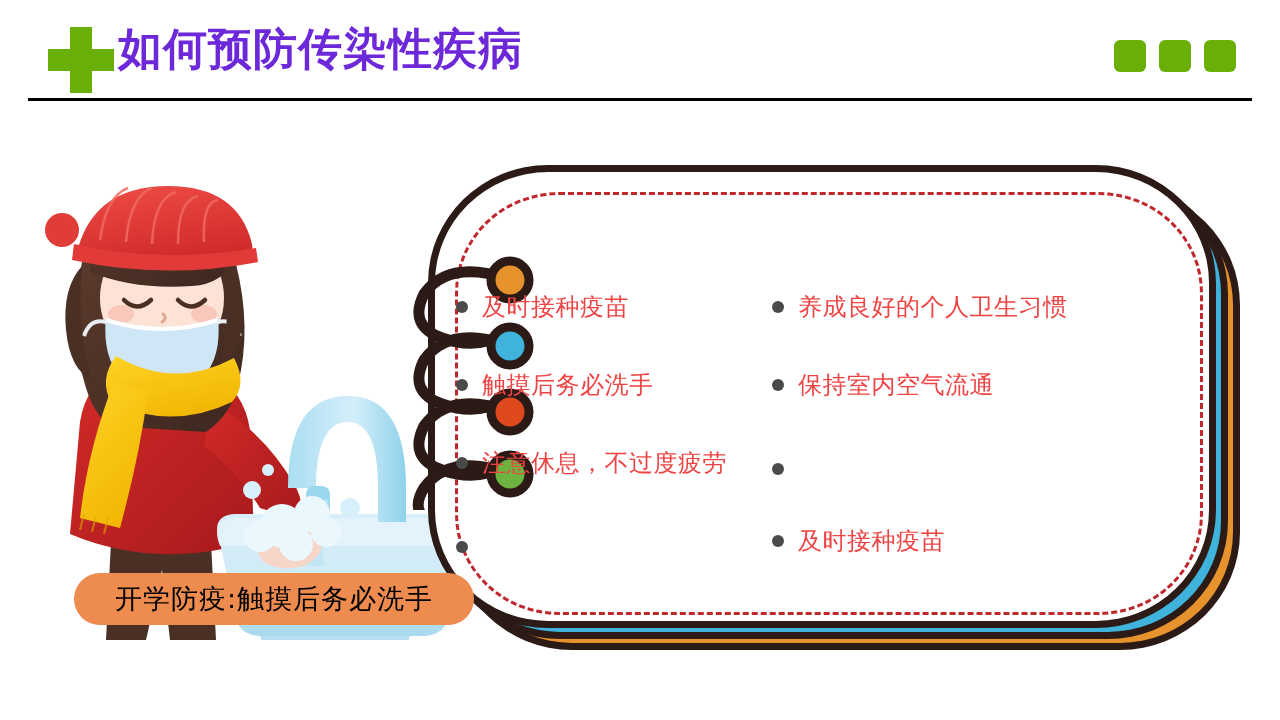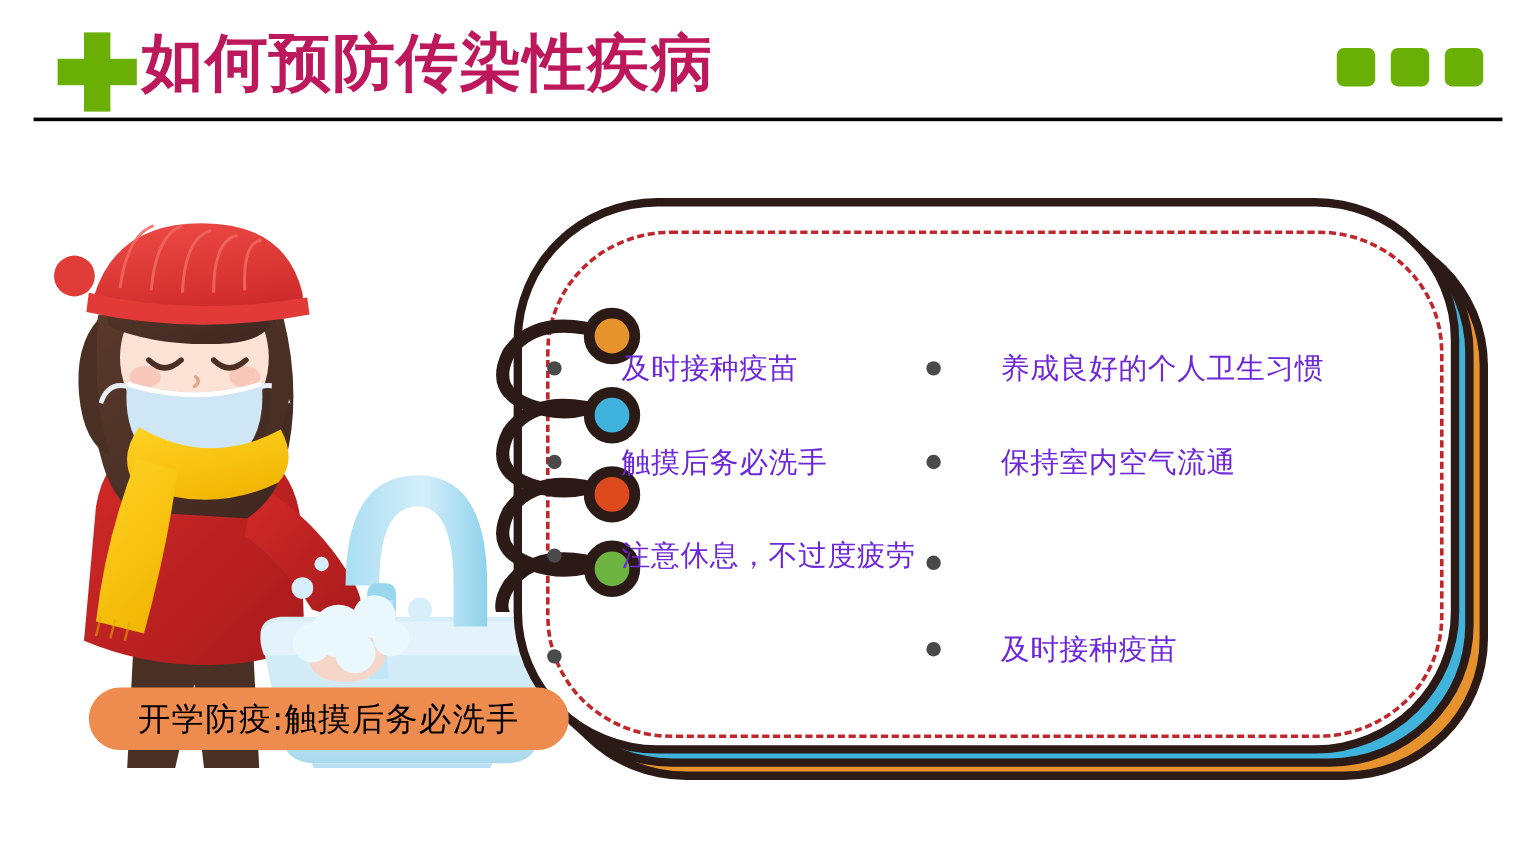--- a/index.html
+++ b/index.html
@@ -11,21 +11,21 @@
   .slide{position:relative;width:1280px;height:720px;background:#fff;}
 
   
   .header{position:absolute;left:0;top:0;width:1280px;height:100px;}
   .cross{position:absolute;left:48px;top:27px;width:66px;height:66px;}
   .cross .bar{position:absolute;background:#6aaf05;}
   .cross .bar.h{left:0;top:22px;width:66px;height:22px;}
   .cross .bar.v{left:22px;top:0;width:22px;height:66px;}
   .title{
     position:absolute;left:118px;top:24px;
-    font-size:52px;font-weight:700;color:#be185d;
+    font-size:44px;font-weight:700;color:#6d28d9;
     letter-spacing:1px;line-height:1.15;white-space:nowrap;
   }
   .squares{position:absolute;right:44px;top:40px;display:flex;gap:13px;}
   .squares .sq{width:32px;height:32px;border-radius:6px;background:#6aaf05;}
   .hrule{position:absolute;left:28px;top:98px;width:1224px;height:3px;background:#000;}
 
   
   .cardstack{position:absolute;left:428px;top:165px;width:812px;height:485px;}
   .layer{
     position:absolute;border:7px solid #2b1a16;border-radius:120px/118px;
@@ -51,22 +51,22 @@
     grid-template-rows:repeat(4,1fr);
     align-items:center;
     padding:96px 0 42px 0;box-sizing:border-box;
   }
   .bullet{display:flex;align-items:flex-start;gap:14px;}
   .bullet .dot{
     flex:0 0 auto;width:12px;height:12px;border-radius:50%;
     background:#4a4a4a;margin-top:11px;
   }
   .bullet .txt{
-    font-size:24px;color:#6d28d9;line-height:1.42;
-    font-weight:400;letter-spacing:.5px;margin-left:36px;
+    font-size:24px;color:#ef4444;line-height:1.42;
+    font-weight:400;letter-spacing:.5px;
   }
   .col-left .txt{max-width:246px;}
   .col-right .txt{max-width:300px;white-space:nowrap;}
 
   
   .illu{position:absolute;left:20px;top:170px;width:470px;height:470px;}
   .illu svg{display:block;}
 
   
   .caption{

